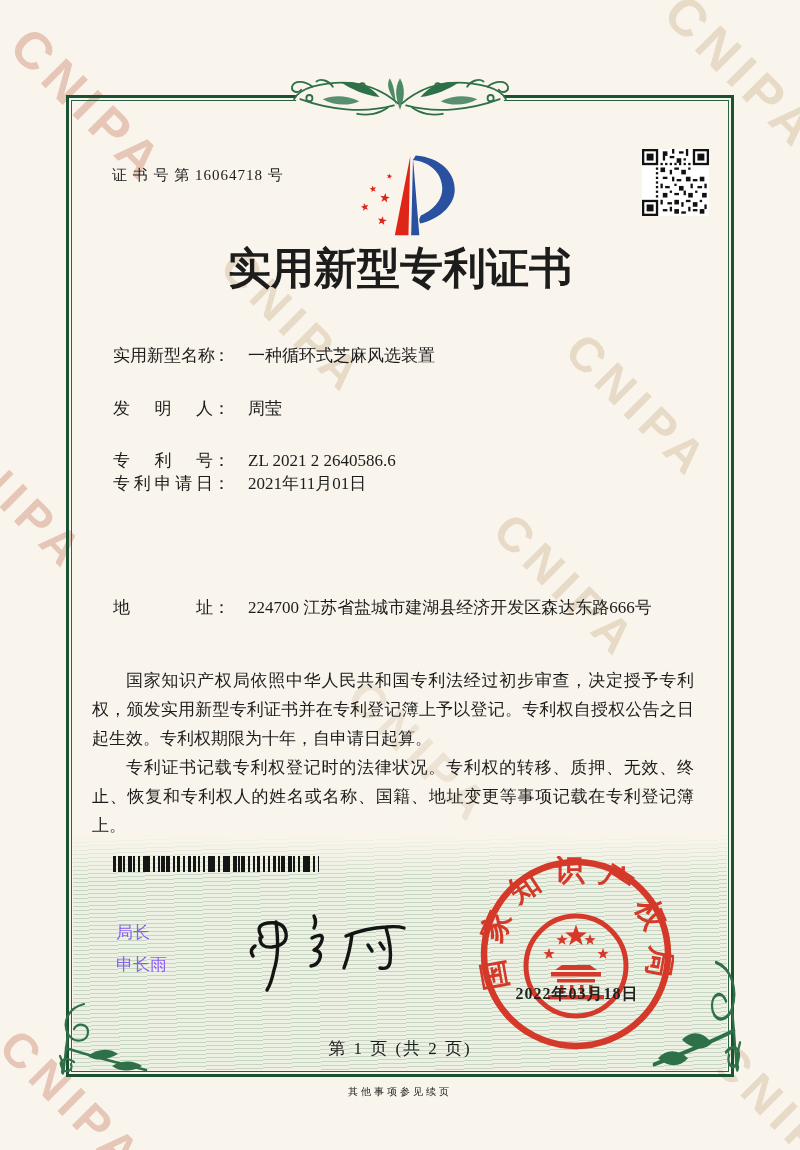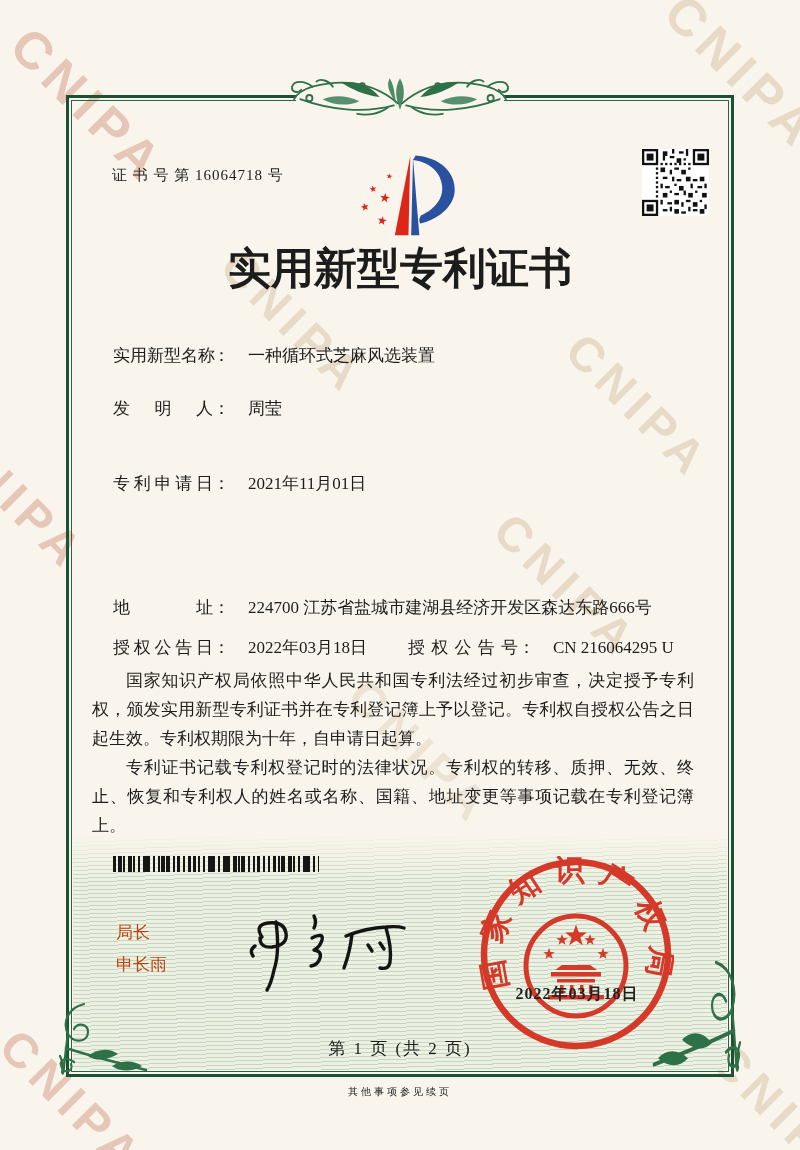--- a/index.html
+++ b/index.html
@@ -46,21 +46,21 @@
   .fvalue{margin-left:18px;}
   .grant2{position:absolute;left:295px;top:0;}
   .grant2 .flabel{width:110px;}
   .paras{left:92px;top:666px;width:602px;font-size:17px;line-height:29px;text-align:justify;}
   .paras p{margin:0;text-indent:2em;}
   .barcode{left:113px;top:856px;width:206px;height:16px;
      background-image:
       repeating-linear-gradient(90deg,#151515 0 2px,rgba(0,0,0,0) 2px 5px),
       repeating-linear-gradient(90deg,#151515 0 3px,rgba(0,0,0,0) 3px 16px),
       repeating-linear-gradient(90deg,rgba(0,0,0,0) 0 7px,#151515 7px 9px,rgba(0,0,0,0) 9px 23px);}
-  .issuer{left:116px;font-size:17px;font-family:Liberation Serif, serif;color:#c2410c;}
+  .issuer{left:116px;font-size:17px;font-family:Liberation Serif, serif;color:#8b5cf6;}
   .ititle{top:921px;}
   .iname{top:953px;}
   .sig{left:230px;top:880px;width:200px;height:130px;z-index:5;}
   .seal{left:478px;top:856px;width:196px;height:196px;z-index:4;opacity:.95;}
   .sealdate{left:494px;top:984px;width:166px;text-align:center;font-size:16px;font-weight:600;
             letter-spacing:1px;color:#1f1f1f;z-index:6;}
   .pageno{left:0;top:1037px;width:100%;text-align:center;font-size:17px;letter-spacing:2px;}
   .footnote{left:0;top:1085px;width:100%;text-align:center;font-size:10px;letter-spacing:3px;z-index:4;}
 </style>
 </head>
@@ -223,31 +223,28 @@
   </svg>
 
   <div class="abs title">实用新型专利证书</div>
 
   <div class="abs frow r1">
     <span class="flabel">实用新型名称</span><span>：</span><span class="fvalue">一种循环式芝麻风选装置</span>
   </div>
   <div class="abs frow r2">
     <span class="flabel">发明人</span><span>：</span><span class="fvalue">周莹</span>
   </div>
+  <div class="abs frow r3">
+    <span class="flabel">专利号</span><span>：</span><span class="fvalue">ZL 2021 2 2640586.6</span>
+  </div>
   <div class="abs frow r4">
     <span class="flabel">专利申请日</span><span>：</span><span class="fvalue">2021年11月01日</span>
   </div>
   <div class="abs frow r6">
     <span class="flabel">地址</span><span>：</span><span class="fvalue">224700 江苏省盐城市建湖县经济开发区森达东路666号</span>
-  </div>
-  <div class="abs frow r7">
-    <span class="flabel">授权公告日</span><span>：</span><span class="fvalue">2022年03月18日</span>
-    <span class="grant2">
-      <span class="flabel">授权公告号</span><span>：</span><span class="fvalue">CN 216064295 U</span>
-    </span>
   </div>
 
   <div class="abs paras">
     <p>国家知识产权局依照中华人民共和国专利法经过初步审查，决定授予专利权，颁发实用新型专利证书并在专利登记簿上予以登记。专利权自授权公告之日起生效。专利权期限为十年，自申请日起算。</p>
     <p>专利证书记载专利权登记时的法律状况。专利权的转移、质押、无效、终止、恢复和专利权人的姓名或名称、国籍、地址变更等事项记载在专利登记簿上。</p>
   </div>
 
   <div class="abs barcode"></div>
 
   <div class="abs issuer ititle">局长</div>

